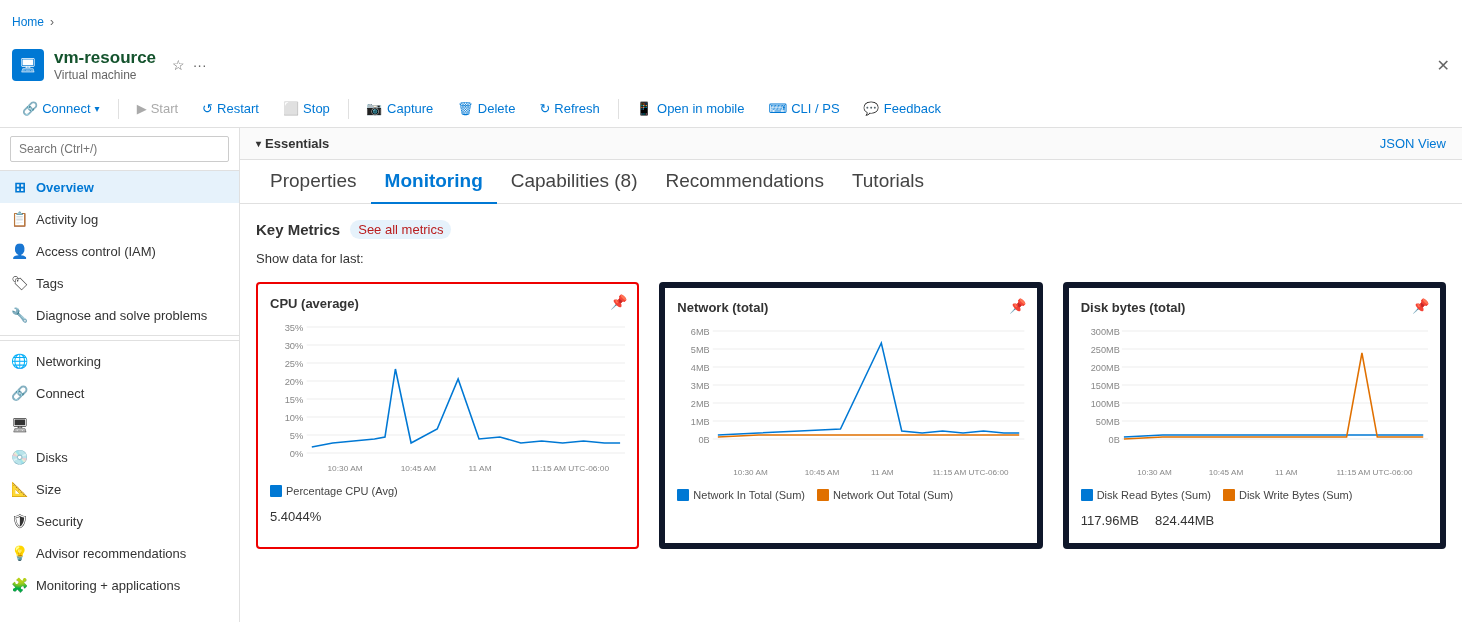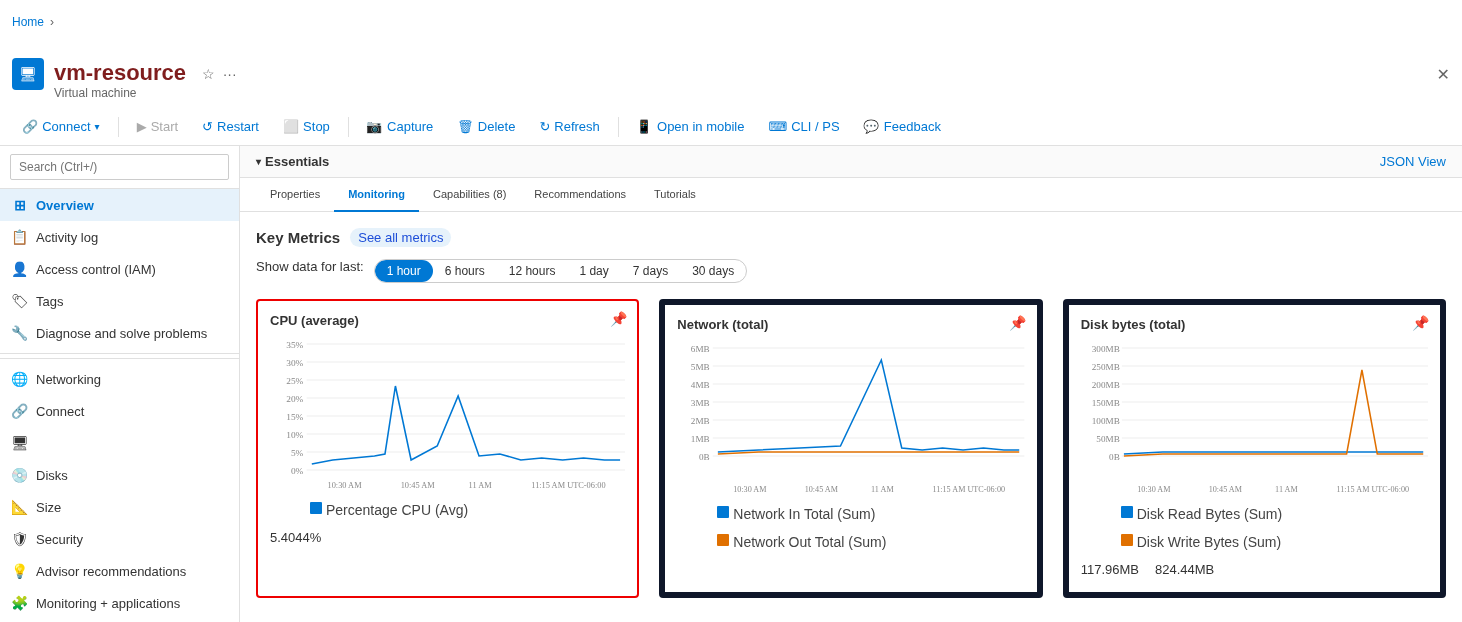--- a/index.html
+++ b/index.html
@@ -6,21 +6,21 @@
     body { font-family: 'Segoe UI', Arial, sans-serif; font-size: 13px; color: #333; background: #fff; overflow: hidden; }
     
     
     .breadcrumb { padding: 15px 12px; font-size: 12px; color: #0078d4; display: flex; align-items: center; gap: 6px; }
     .breadcrumb span { color: #666; }
     
     
     .resource-header { display: flex; align-items: center; padding: 4px 12px 8px; gap: 10px; }
     .resource-icon { width: 32px; height: 32px; background: #0078d4; border-radius: 4px; display: flex; align-items: center; justify-content: center; color: white; font-size: 14px; }
     .resource-title-block { display: flex; flex-direction: column; }
-    .resource-name { font-size: 22px; font-weight: 600; color: #7f1d1d; margin-top: 12px; }
+    .resource-name { font-size: 17px; font-weight: 600; color: #14532d; }
     .resource-type { font-size: 12px; color: #666; }
     .resource-header-icons { display: flex; align-items: center; gap: 8px; margin-left: 6px; }
     .close-btn { margin-left: auto; cursor: pointer; font-size: 16px; color: #666; border: none; background: none; }
 
     
     .toolbar { display: flex; align-items: center; padding: 6px 12px; border-bottom: 1px solid #e0e0e0; gap: 4px; flex-wrap: wrap; }
     .toolbar-btn { display: flex; align-items: center; gap: 4px; padding: 5px 10px; border: none; background: none; cursor: pointer; color: #0078d4; font-size: 13px; border-radius: 2px; white-space: nowrap; }
     .toolbar-btn.disabled { color: #aaa; cursor: default; }
     .toolbar-divider { width: 1px; height: 20px; background: #e0e0e0; margin: 0 4px; }
 
@@ -40,44 +40,44 @@
     
     .content { flex: 1; overflow-y: auto; padding: 0; }
     
     
     .essentials-bar { display: flex; align-items: center; padding: 8px 16px; border-bottom: 1px solid #e0e0e0; background: #fafafa; }
     .essentials-toggle { display: flex; align-items: center; gap: 4px; font-size: 13px; font-weight: 600; cursor: pointer; color: #333; }
     .json-view-link { margin-left: auto; color: #0078d4; font-size: 13px; cursor: pointer; text-decoration: none; }
 
     
     .tabs-bar { display: flex; align-items: center; padding: 0 16px; border-bottom: 1px solid #e0e0e0; }
-    .tab { padding: 10px 14px; cursor: pointer; font-size: 11px; color: #444; border-bottom: 2px solid transparent; margin-bottom: -1px; }
+    .tab { padding: 10px 14px; cursor: pointer; font-size: 19px; color: #444; border-bottom: 2px solid transparent; margin-bottom: -1px; }
     .tab.active { color: #0078d4; border-bottom-color: #0078d4; font-weight: 600; }
 
     
     .monitoring-content { padding: 16px; }
     .key-metrics-header { display: flex; align-items: center; gap: 10px; margin-bottom: 12px; }
     .key-metrics-title { font-size: 15px; font-weight: 600; }
-    .see-all-metrics { color: #1d4ed8; font-size: 13px; cursor: pointer; background: #e6f2fb; padding: 2px 8px; border-radius: 10px; text-decoration: none; }
+    .see-all-metrics { color: #b91c1c; font-size: 13px; cursor: pointer; background: #e6f2fb; padding: 2px 8px; border-radius: 10px; text-decoration: none; }
 
     
     .time-filter { display: flex; align-items: flex-start; gap: 10px; margin-bottom: 16px; }
     .time-pills { display: flex; align-items: center; border: 1px solid #ccc; border-radius: 16px; overflow: hidden; }
     .time-pill { padding: 4px 12px; font-size: 12px; cursor: pointer; color: #333; border: none; background: none; }
     .time-pill.active { background: #0078d4; color: white; border-radius: 14px; }
 
     
     .charts-grid { display: grid; grid-template-columns: 1fr 1fr 1fr; gap: 20px; }
     .chart-card { border: 6px solid #0f172a; border-radius: 4px; padding: 12px; background: #fff; position: relative; }
     .chart-card.selected { border: 2px solid #e00; }
     .chart-title { font-size: 13px; font-weight: 600; margin-bottom: 8px; color: #333; }
     .chart-pin { position: absolute; top: 10px; right: 10px; cursor: pointer; color: #666; font-size: 14px; }
-    .chart-area { height: 160px; position: relative; overflow: hidden; font-family: Liberation Serif, serif; }
+    .chart-area { height: 160px; position: relative; overflow: hidden; }
     .chart-legend { display: flex; align-items: center; gap: 12px; margin-top: 6px; flex-wrap: wrap; }
-    .legend-item { display: flex; gap: 4px; font-size: 14px; color: #444; margin-left: 40px; }
+    .legend-item { display: flex; gap: 4px; font-size: 11px; color: #444; }
     .legend-dot { width: 12px; height: 12px; border-radius: 1px; }
     .chart-value { font-size: 22px; font-weight: 300; color: #333; margin-top: 4px; }
     .chart-value span { font-size: 13px; }
 
     svg { overflow: visible; }
   </style>
 </head>
 <body>
 
 <div class="breadcrumb">
@@ -230,28 +230,20 @@
 
     <div class="monitoring-content">
 
       <div class="key-metrics-header">
         <span class="key-metrics-title">Key Metrics</span>
         <a class="see-all-metrics">See all metrics</a>
       </div>
 
       <div class="time-filter">
         <span>Show data for last:</span>
-        <div class="time-pills">
-          <button class="time-pill active">1 hour</button>
-          <button class="time-pill">6 hours</button>
-          <button class="time-pill">12 hours</button>
-          <button class="time-pill">1 day</button>
-          <button class="time-pill">7 days</button>
-          <button class="time-pill">30 days</button>
-        </div>
       </div>
 
       <div class="charts-grid">
 
         <div class="chart-card selected">
           <div style="display:flex;align-items:center;justify-content:space-between;">
             <span class="chart-title">CPU (average)</span>
             <span class="chart-pin">📌</span>
           </div>
           <div class="chart-area">

